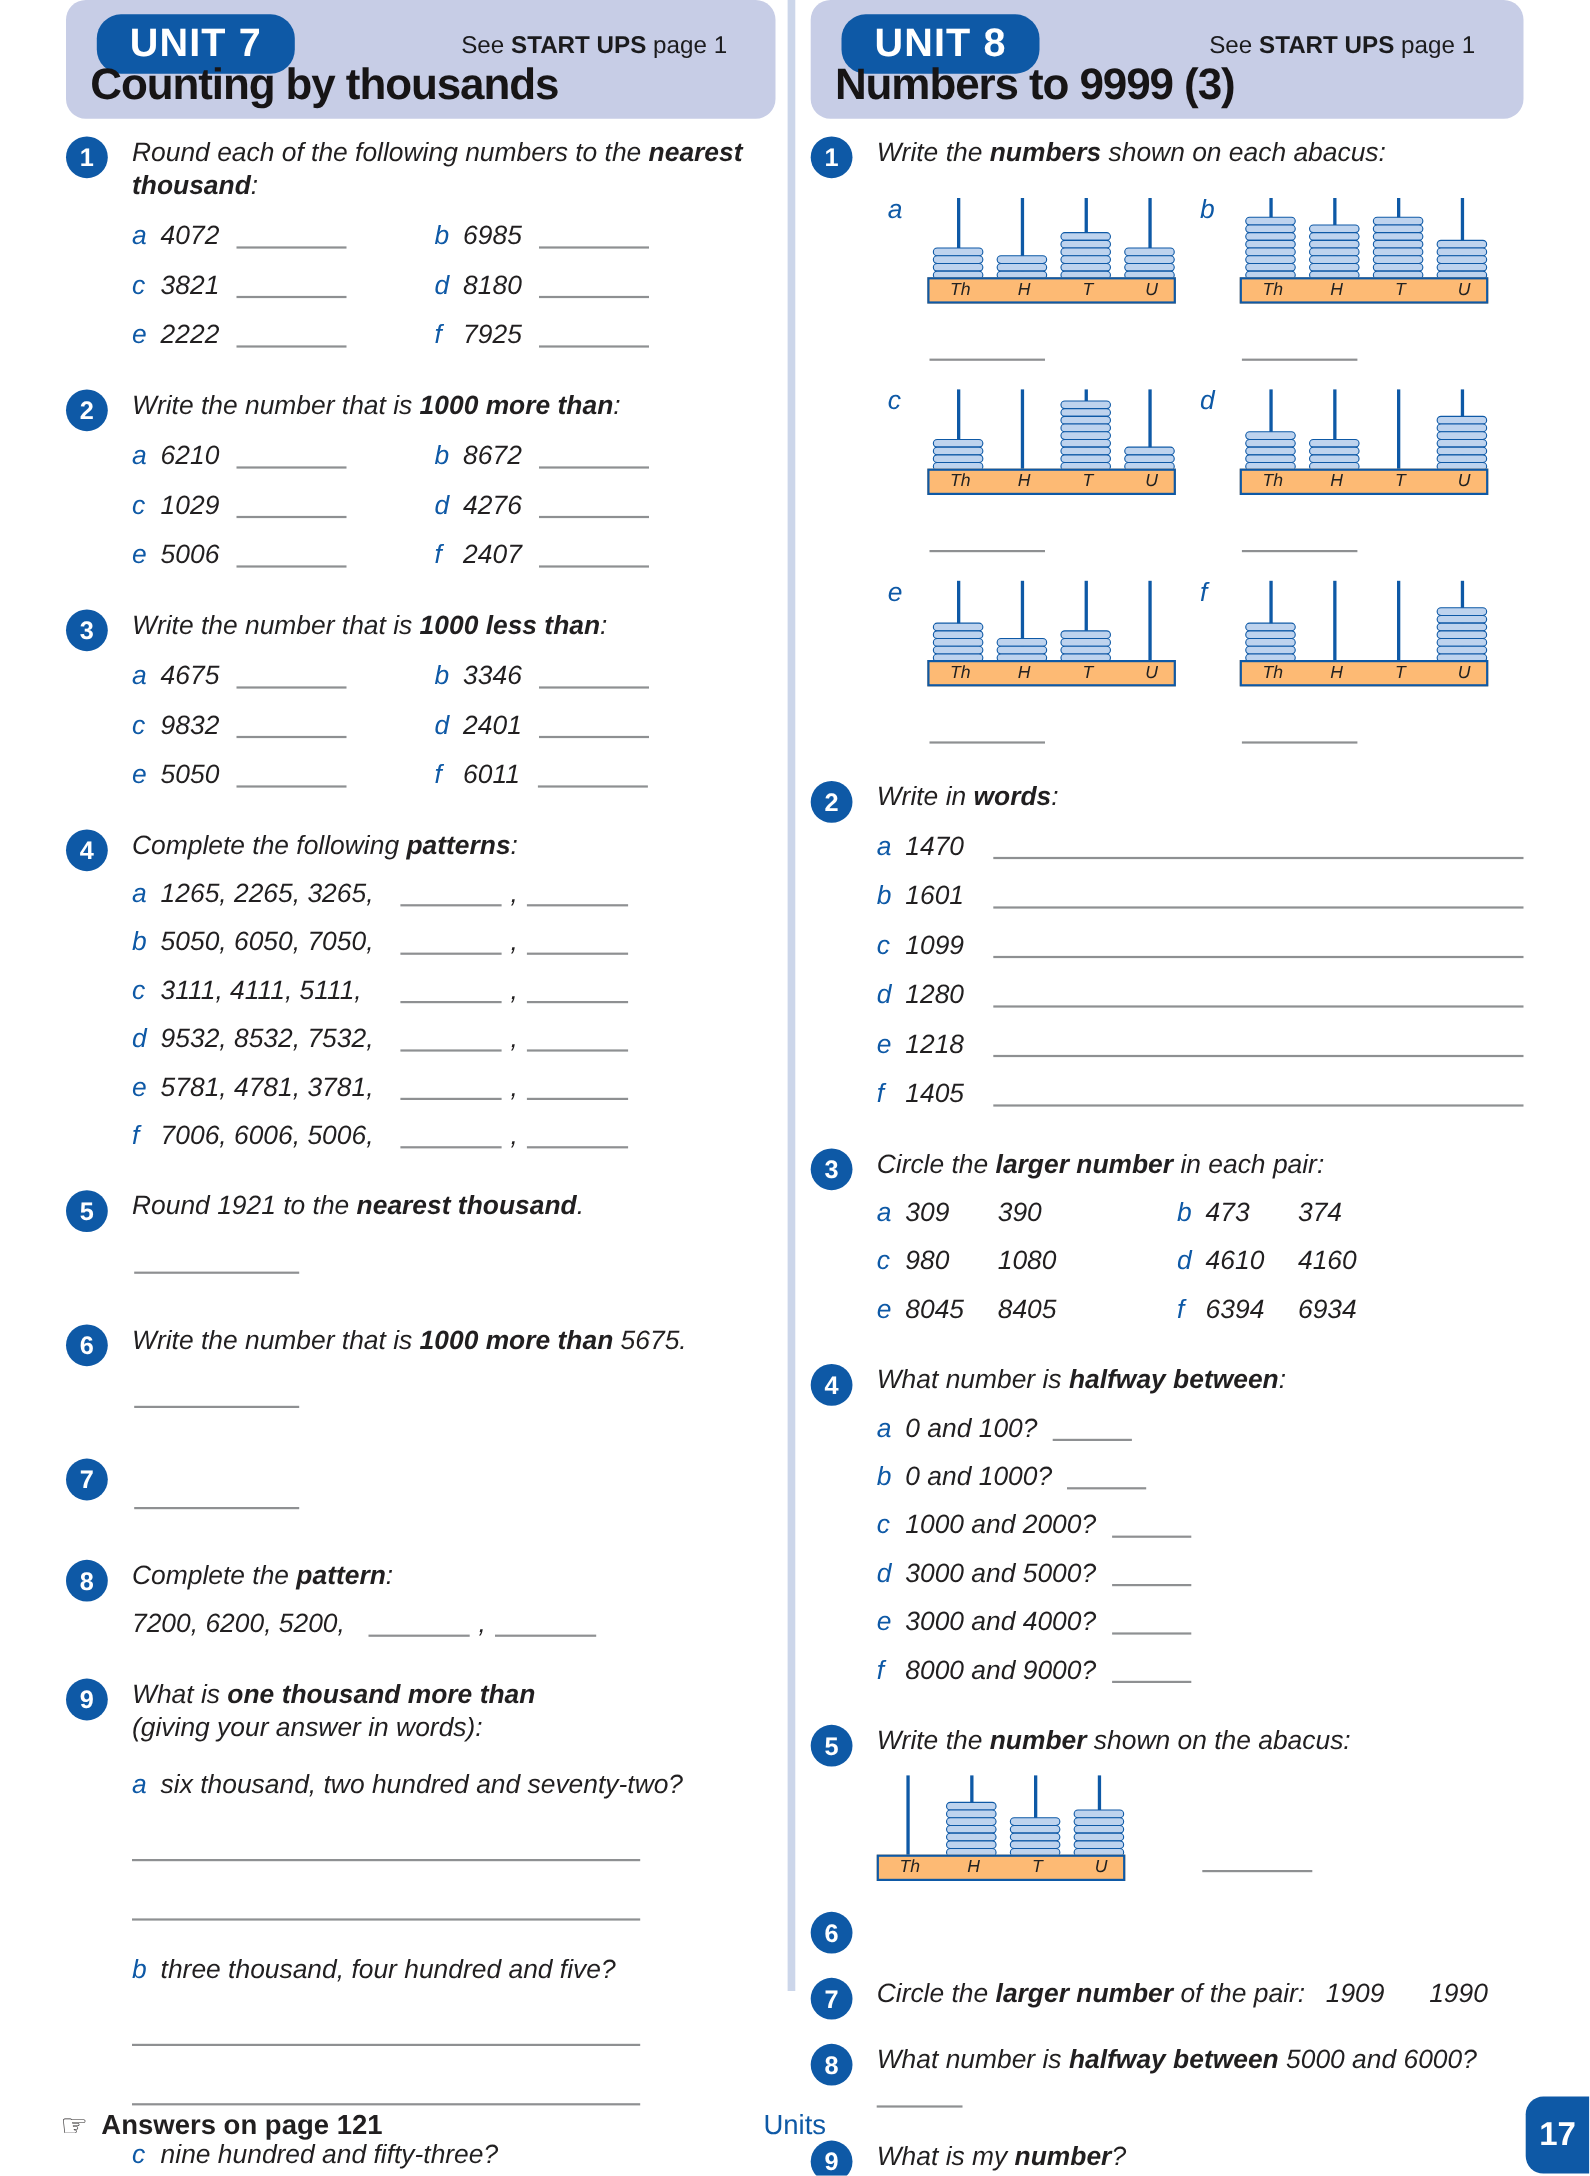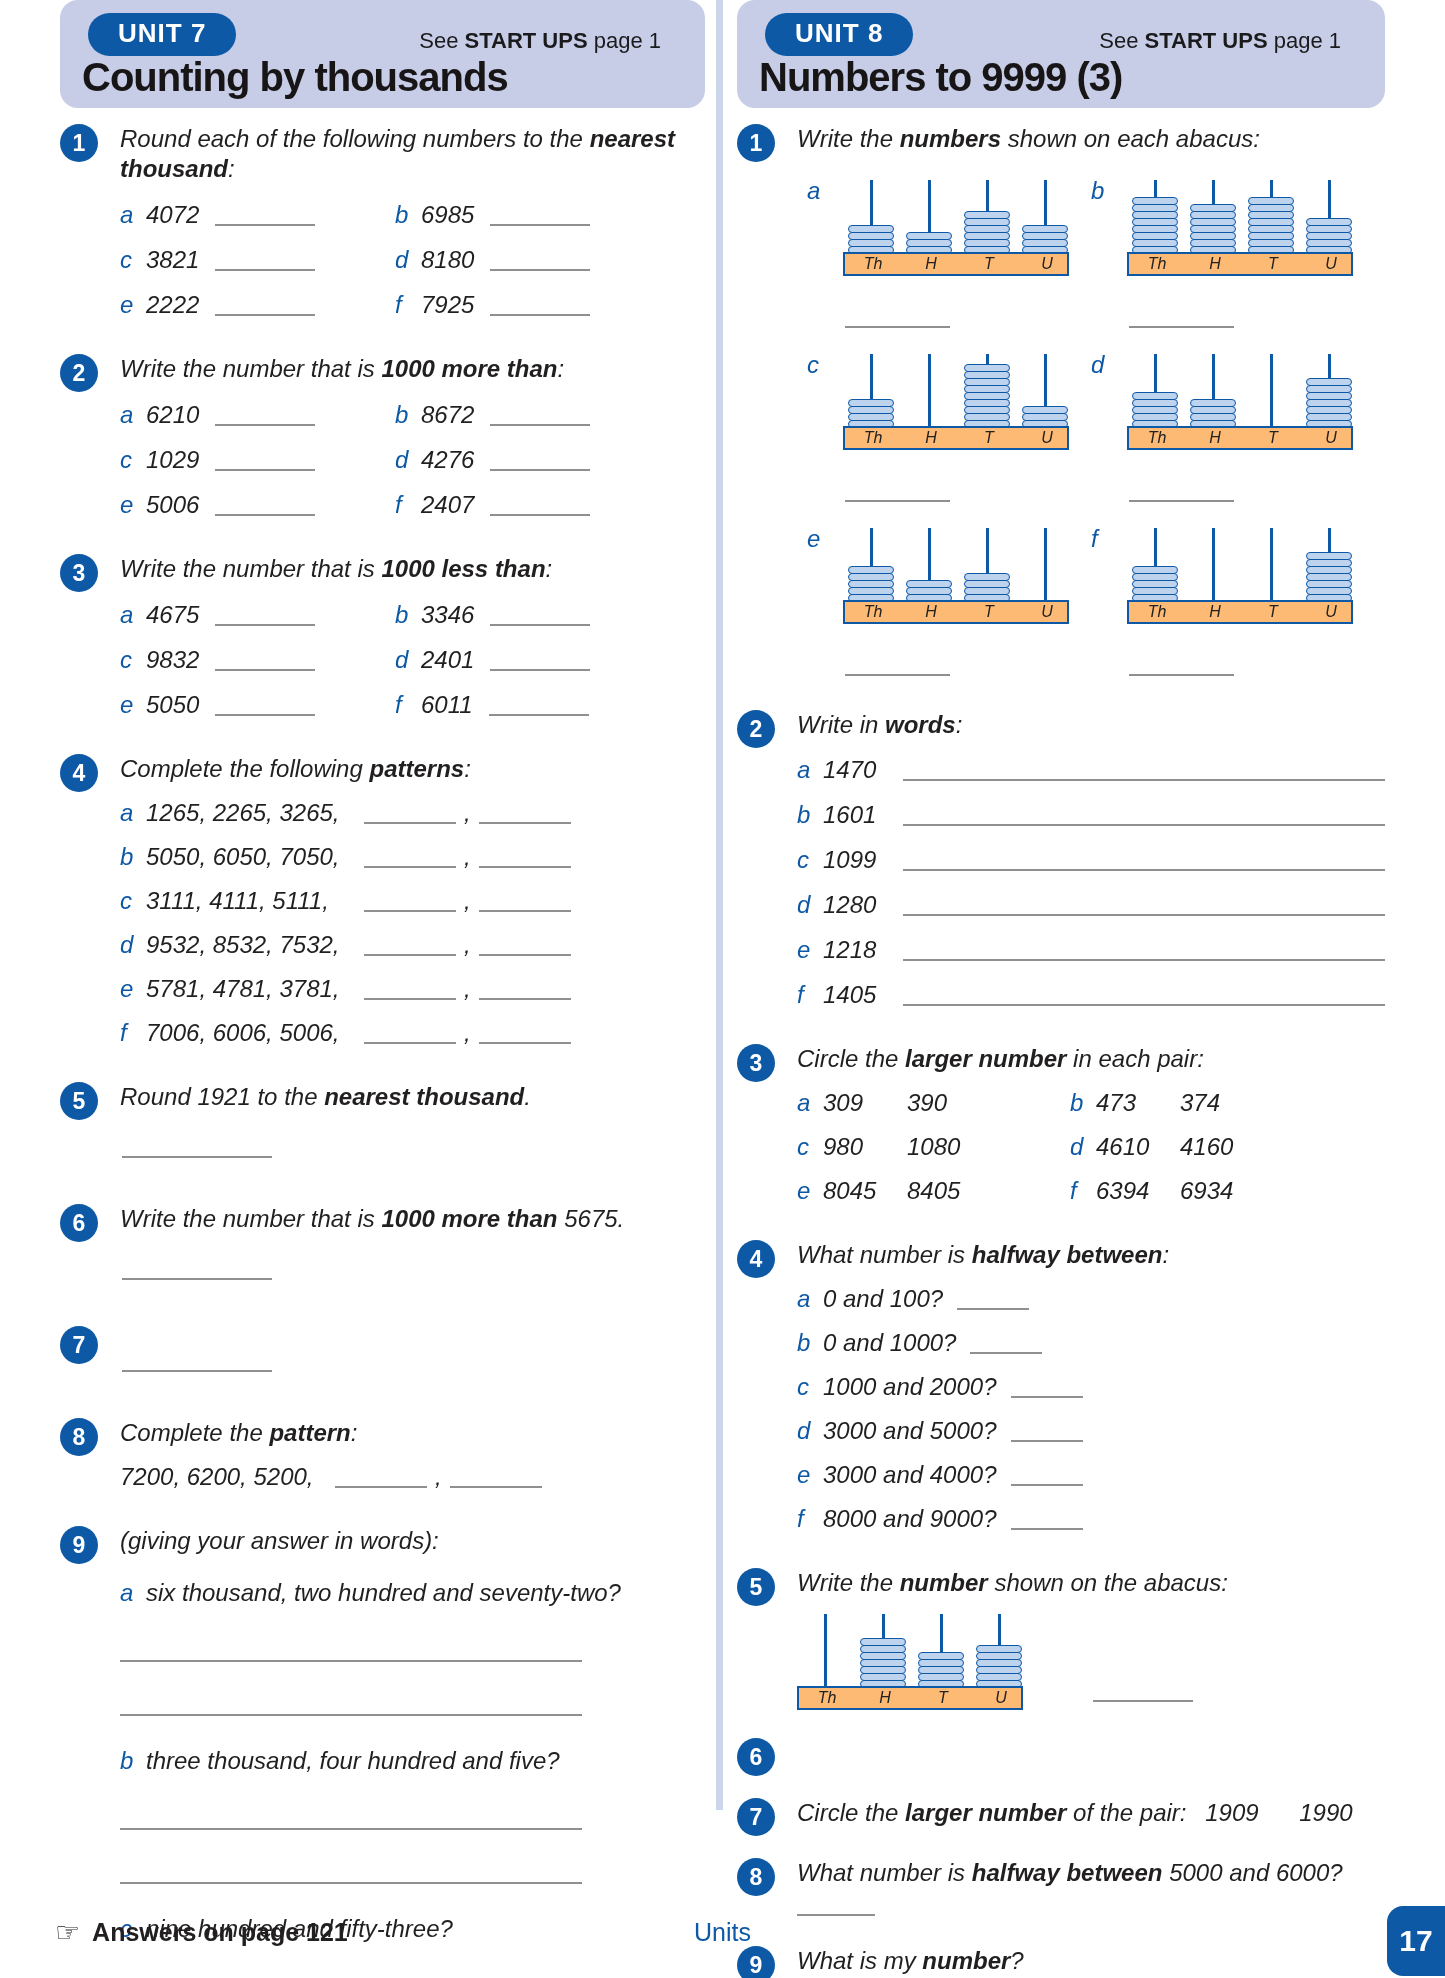--- a/index.html
+++ b/index.html
@@ -15,21 +15,21 @@
     font-family:"Liberation Sans","DejaVu Sans",sans-serif;color:var(--ink);
   }
   
   .col{position:absolute;top:0;}
   #leftcol{left:60px;width:645px;}
   #rightcol{left:737px;width:648px;}
   #divider{position:absolute;left:716px;top:0;width:7px;height:1810px;background:#ccd6ea;}
   
   .uhead{position:relative;height:108px;background:var(--lav);border-radius:18px;margin-bottom:4px;}
   .pill{position:absolute;left:28px;top:13px;background:var(--blue);color:#fff;font-weight:bold;
-        font-size:26px;letter-spacing:1px;padding:5px 30px 7px;border-radius:22px;}
+        font-size:36px;letter-spacing:1px;padding:5px 30px 7px;border-radius:22px;}
   .startups{position:absolute;right:44px;top:28px;font-size:22px;color:#1b1b1d;}
   .utitle{position:absolute;left:22px;bottom:8px;font-size:40px;font-weight:bold;letter-spacing:-1px;color:#171516;}
   
   .q{display:flex;align-items:flex-start;margin-top:34px;}
   .qnum{flex:0 0 38px;height:38px;border-radius:50%;background:var(--blue);color:#fff;
         font-weight:bold;font-size:23px;display:flex;align-items:center;justify-content:center;}
   .qbody{margin-left:22px;font-size:24px;line-height:30px;flex:1;font-style:italic;}
   .bd{font-weight:bold;}
   .lt{color:var(--blue);flex:0 0 26px;}
   .ln{border-bottom:2px solid var(--gray);height:0;}
@@ -292,20 +292,21 @@
             <span class="ln"></span>
             <span class="comma">,</span>
             <span class="ln"></span>
           </div>
       </div>
     </div>
 
     <div class="q">
       <div class="qnum">9</div>
       <div class="qbody">
+        <div><span>What is </span><span class="bd">one thousand more than</span></div>
         <div>(giving your answer in words):</div>
         <div class="worditem">
             <span class="lt">a</span>
             <span>six thousand, two hundred and seventy-two?</span>
           </div>
         <div class="wline"></div>
         <div class="wline"></div>
         <div class="worditem" style="margin-top:30px;">
             <span class="lt">b</span>
             <span>three thousand, four hundred and five?</span>

